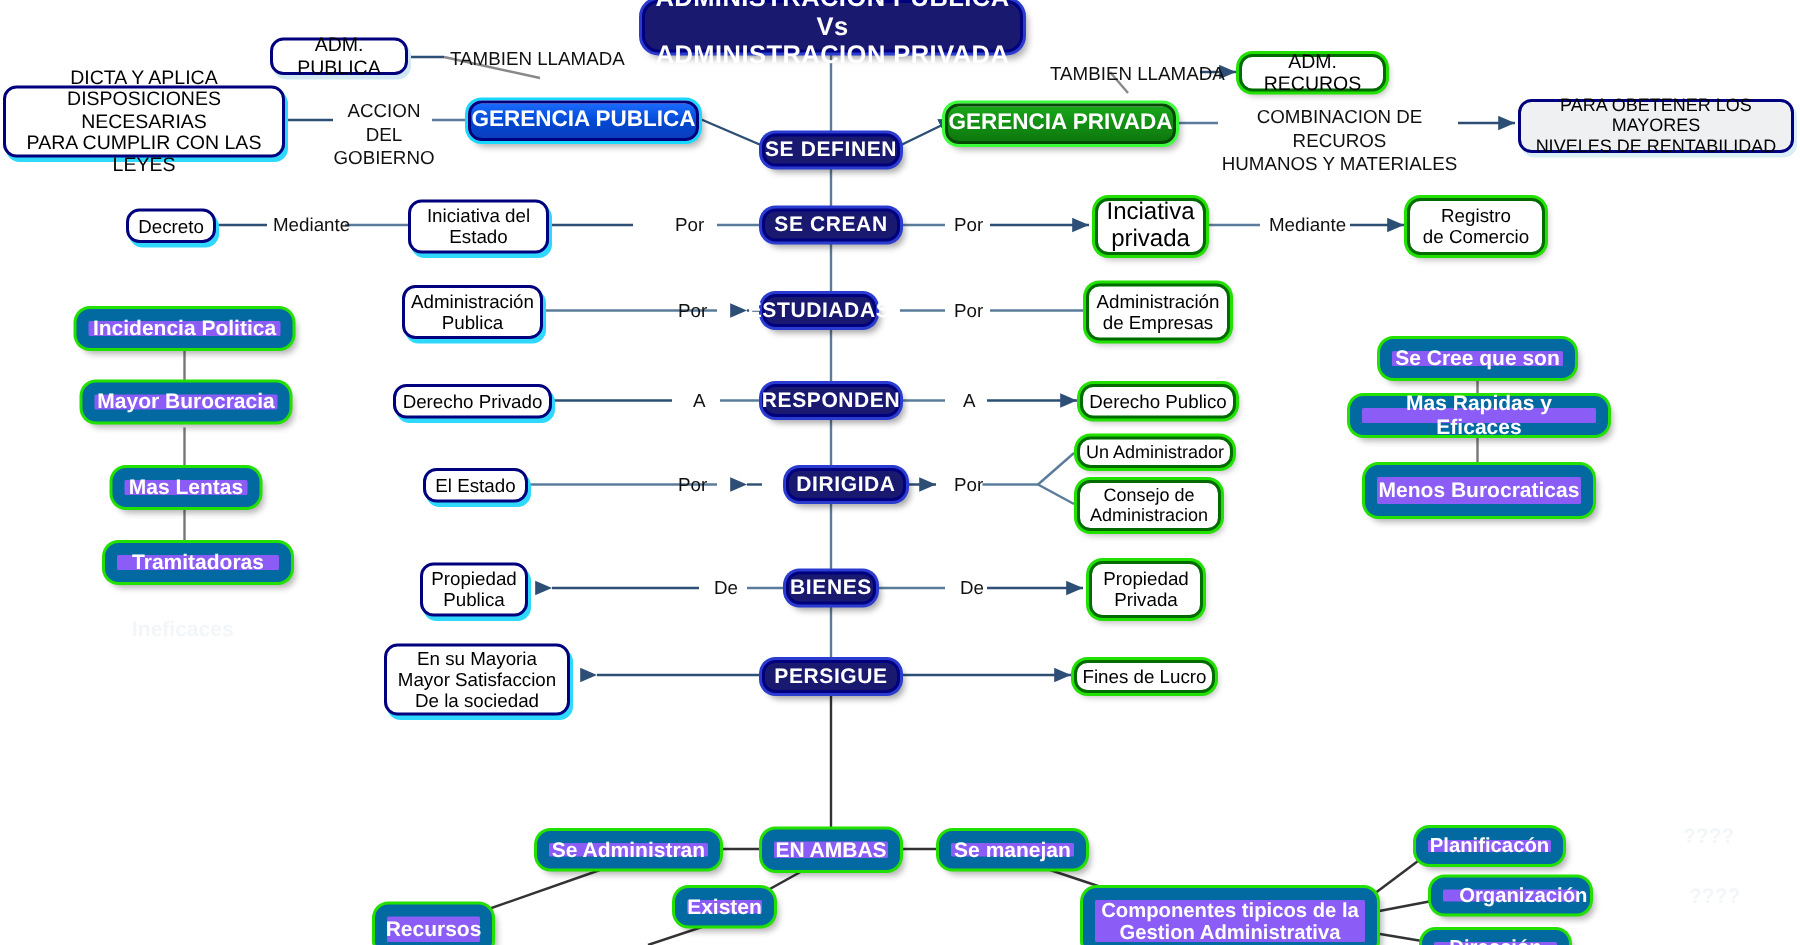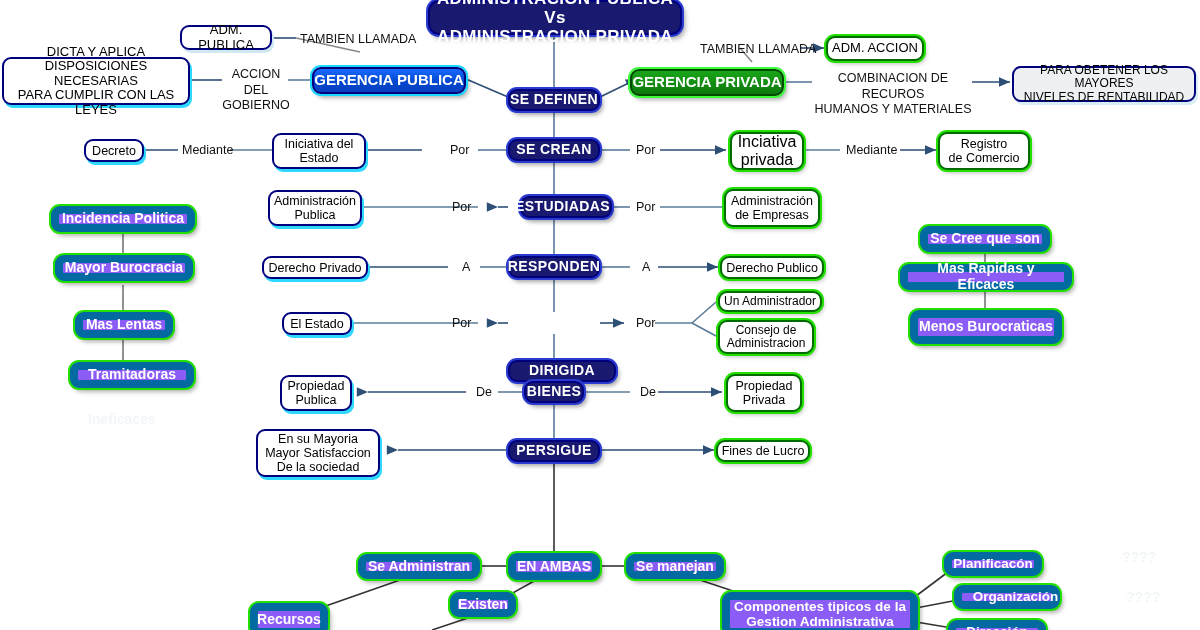--- a/index.html
+++ b/index.html
@@ -141,21 +141,21 @@
     <span>ADMINISTRACION PUBLICA Vs</span>
     <span>ADMINISTRACION PRIVADA</span>
   </div>
 
   <div class="node n-white-plain" style="left:180px;top:25px;width:92px;height:25px;">
     <span>ADM. PUBLICA</span>
   </div>
   <div class="elabel" style="left:300px;top:32px;">TAMBIEN LLAMADA</div>
 
   <div class="node n-white-green" style="left:826px;top:36px;width:98px;height:25px;">
-    <span>ADM. ACCION</span>
+    <span>ADM. RECUROS</span>
   </div>
   <div class="elabel" style="left:700px;top:42px;">TAMBIEN LLAMADA</div>
 
   <div class="node n-white-blue" style="left:2px;top:57px;width:188px;height:48px;flex-direction:column;">
     <span>DICTA Y APLICA</span>
     <span>DISPOSICIONES NECESARIAS</span>
     <span>PARA CUMPLIR CON LAS LEYES</span>
   </div>
 
   <div class="elabel" style="left:220px;top:67px;text-align:center;width:72px;white-space:normal;line-height:1.25;">
@@ -213,21 +213,21 @@
     <span>Registro</span>
     <span>de Comercio</span>
   </div>
 
   <div class="node n-white-blue" style="left:268px;top:190px;width:94px;height:36px;flex-direction:column;font-size:12.5px;">
     <span>Administración</span>
     <span>Publica</span>
   </div>
   <div class="elabel" style="left:452px;top:200px;">Por</div>
 
-  <div class="node n-navy-blue" style="left:520px;top:196px;width:92px;height:22px;justify-content:flex-end;">
+  <div class="node n-navy-blue" style="left:508px;top:196px;width:76px;height:22px;">
     <span>ESTUDIADAS</span>
   </div>
 
   <div class="elabel" style="left:636px;top:200px;">Por</div>
 
   <div class="node n-white-green" style="left:724px;top:189px;width:96px;height:38px;flex-direction:column;font-size:12.5px;">
     <span>Administración</span>
     <span>de Empresas</span>
   </div>
 
@@ -244,21 +244,21 @@
 
   <div class="node n-white-green" style="left:720px;top:256px;width:104px;height:23px;font-size:12.5px;">
     <span>Derecho Publico</span>
   </div>
 
   <div class="node n-white-blue" style="left:282px;top:312px;width:70px;height:23px;font-size:12.5px;">
     <span>El Estado</span>
   </div>
   <div class="elabel" style="left:452px;top:316px;">Por</div>
 
-  <div class="node n-navy-blue" style="left:508px;top:312px;width:108px;height:22px;margin-top:48px;">
+  <div class="node n-navy-blue" style="left:524px;top:312px;width:80px;height:22px;">
     <span>DIRIGIDA</span>
   </div>
 
   <div class="elabel" style="left:636px;top:316px;">Por</div>
 
   <div class="node n-white-green" style="left:718px;top:291px;width:104px;height:21px;font-size:12px;">
     <span>Un Administrador</span>
   </div>
   <div class="node n-white-green" style="left:718px;top:320px;width:96px;height:34px;flex-direction:column;font-size:12px;">
     <span>Consejo de</span>

